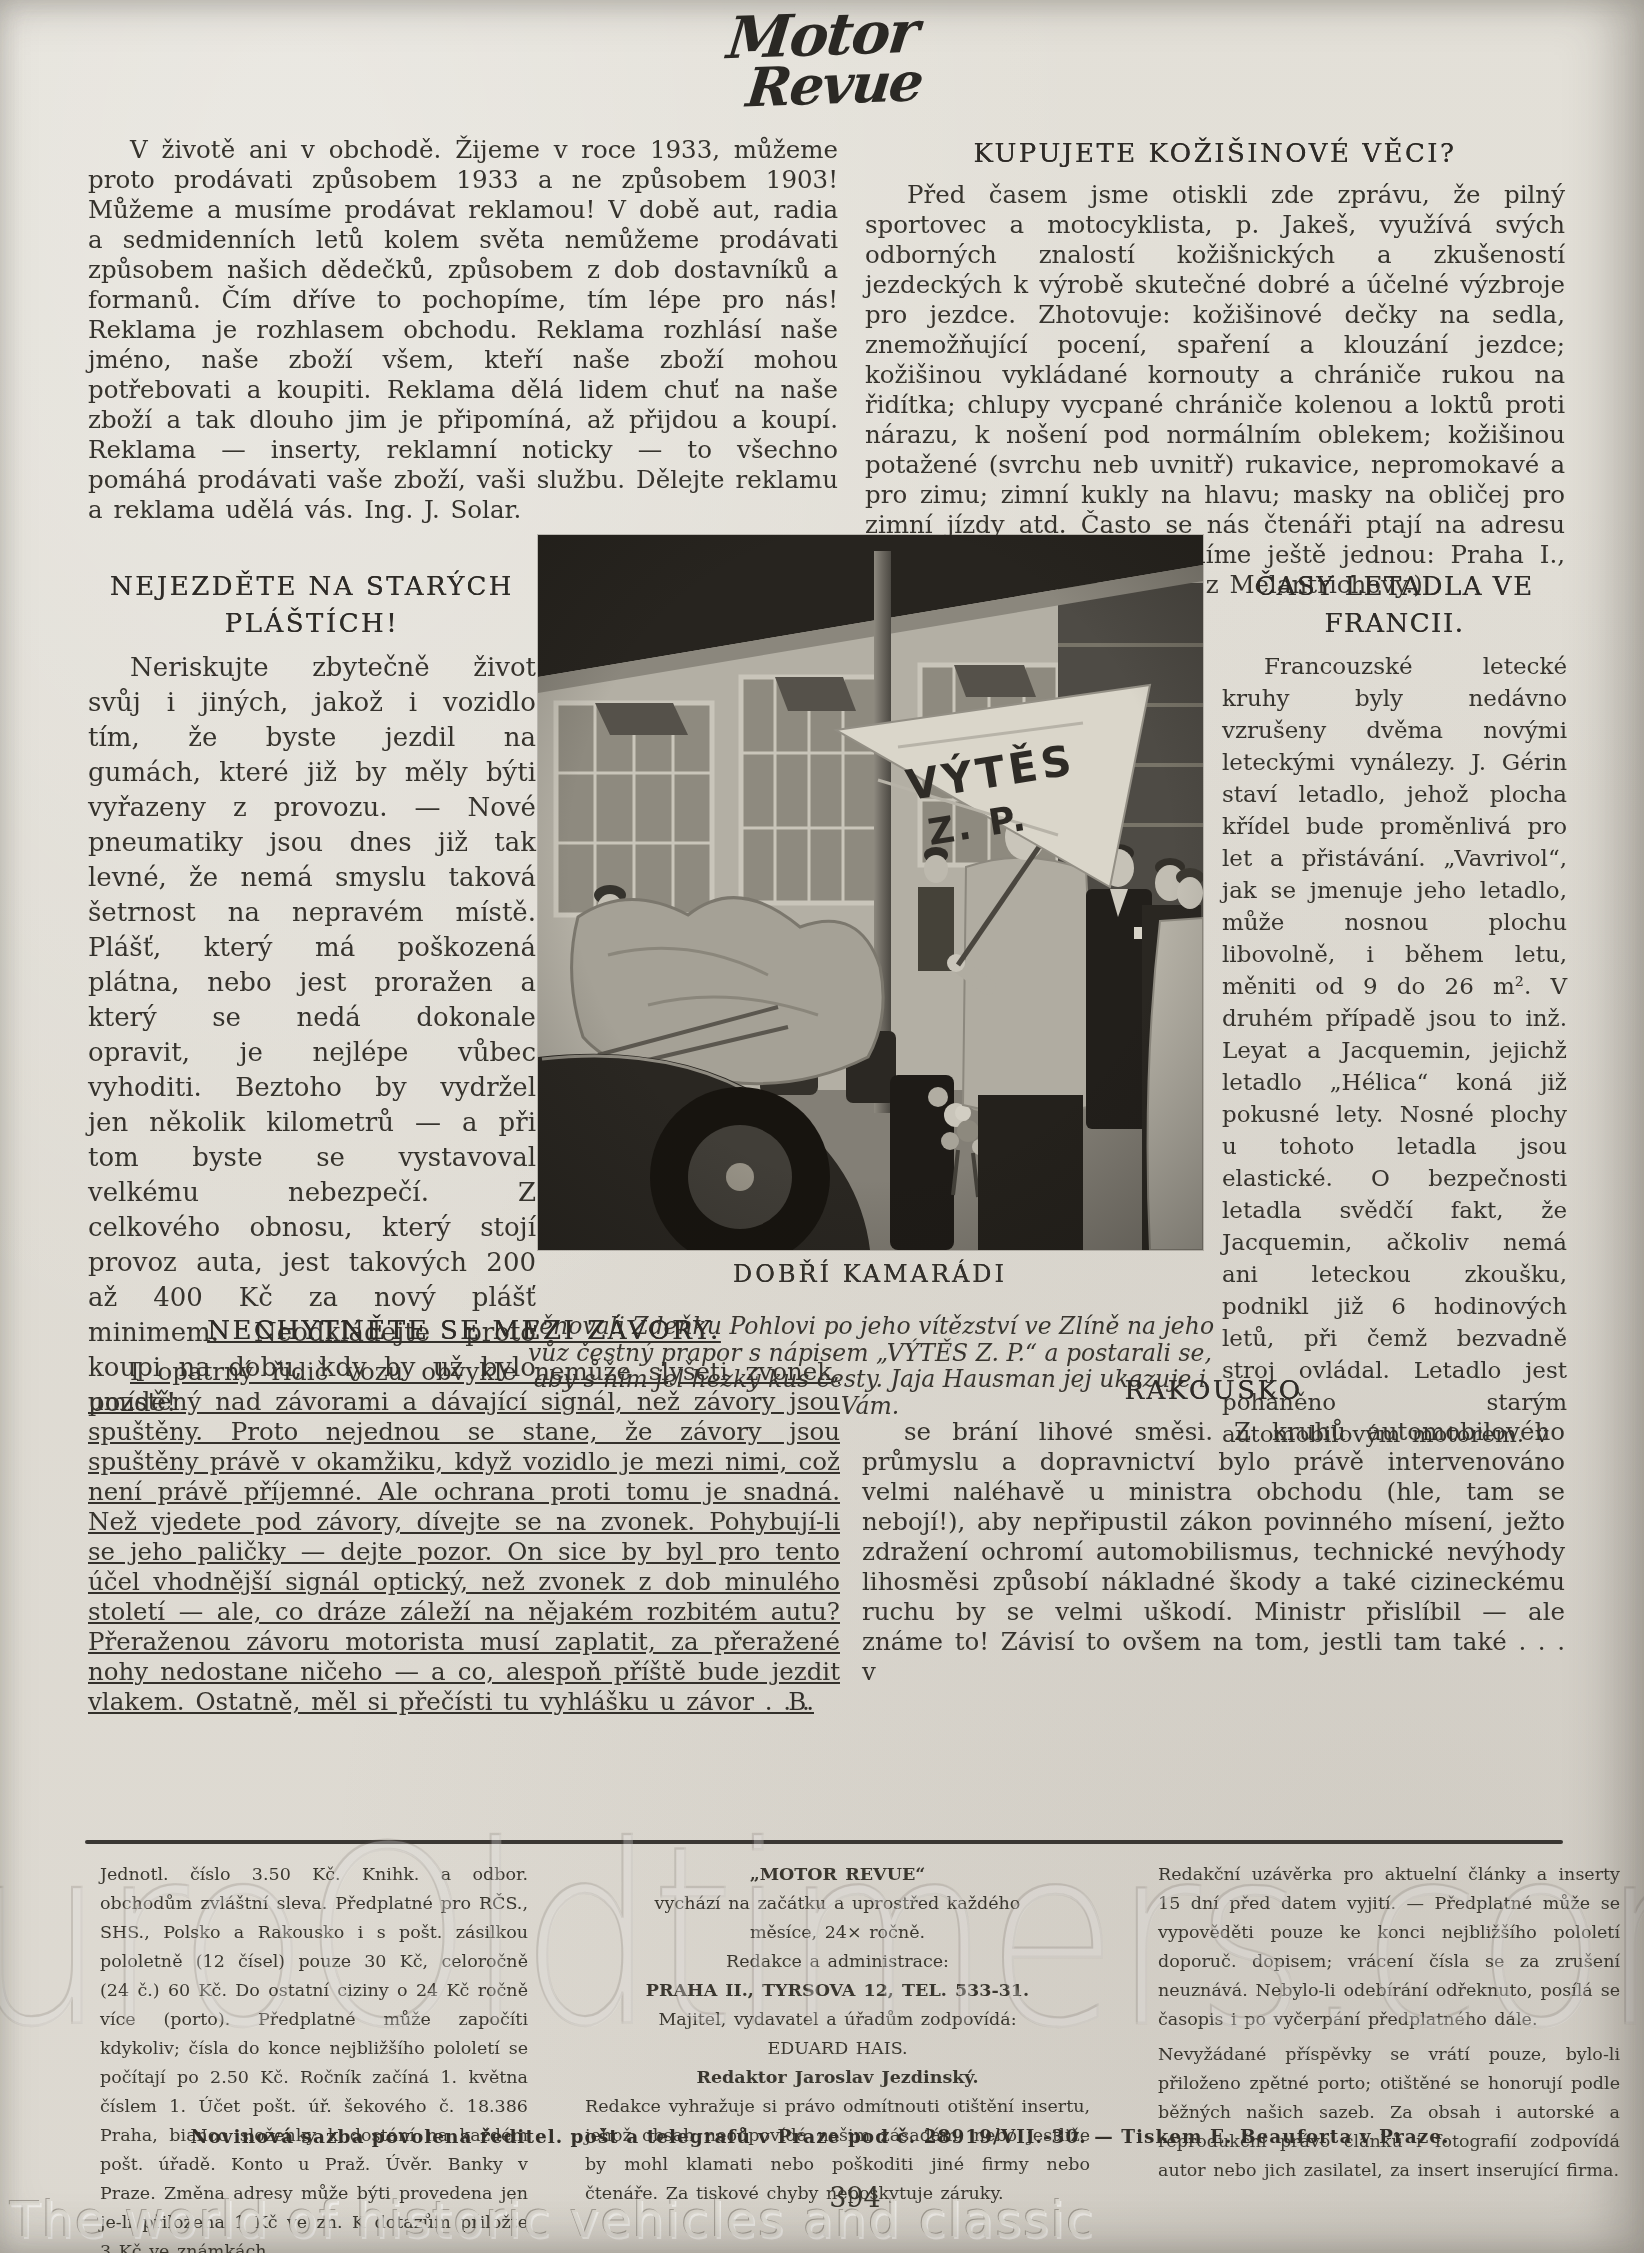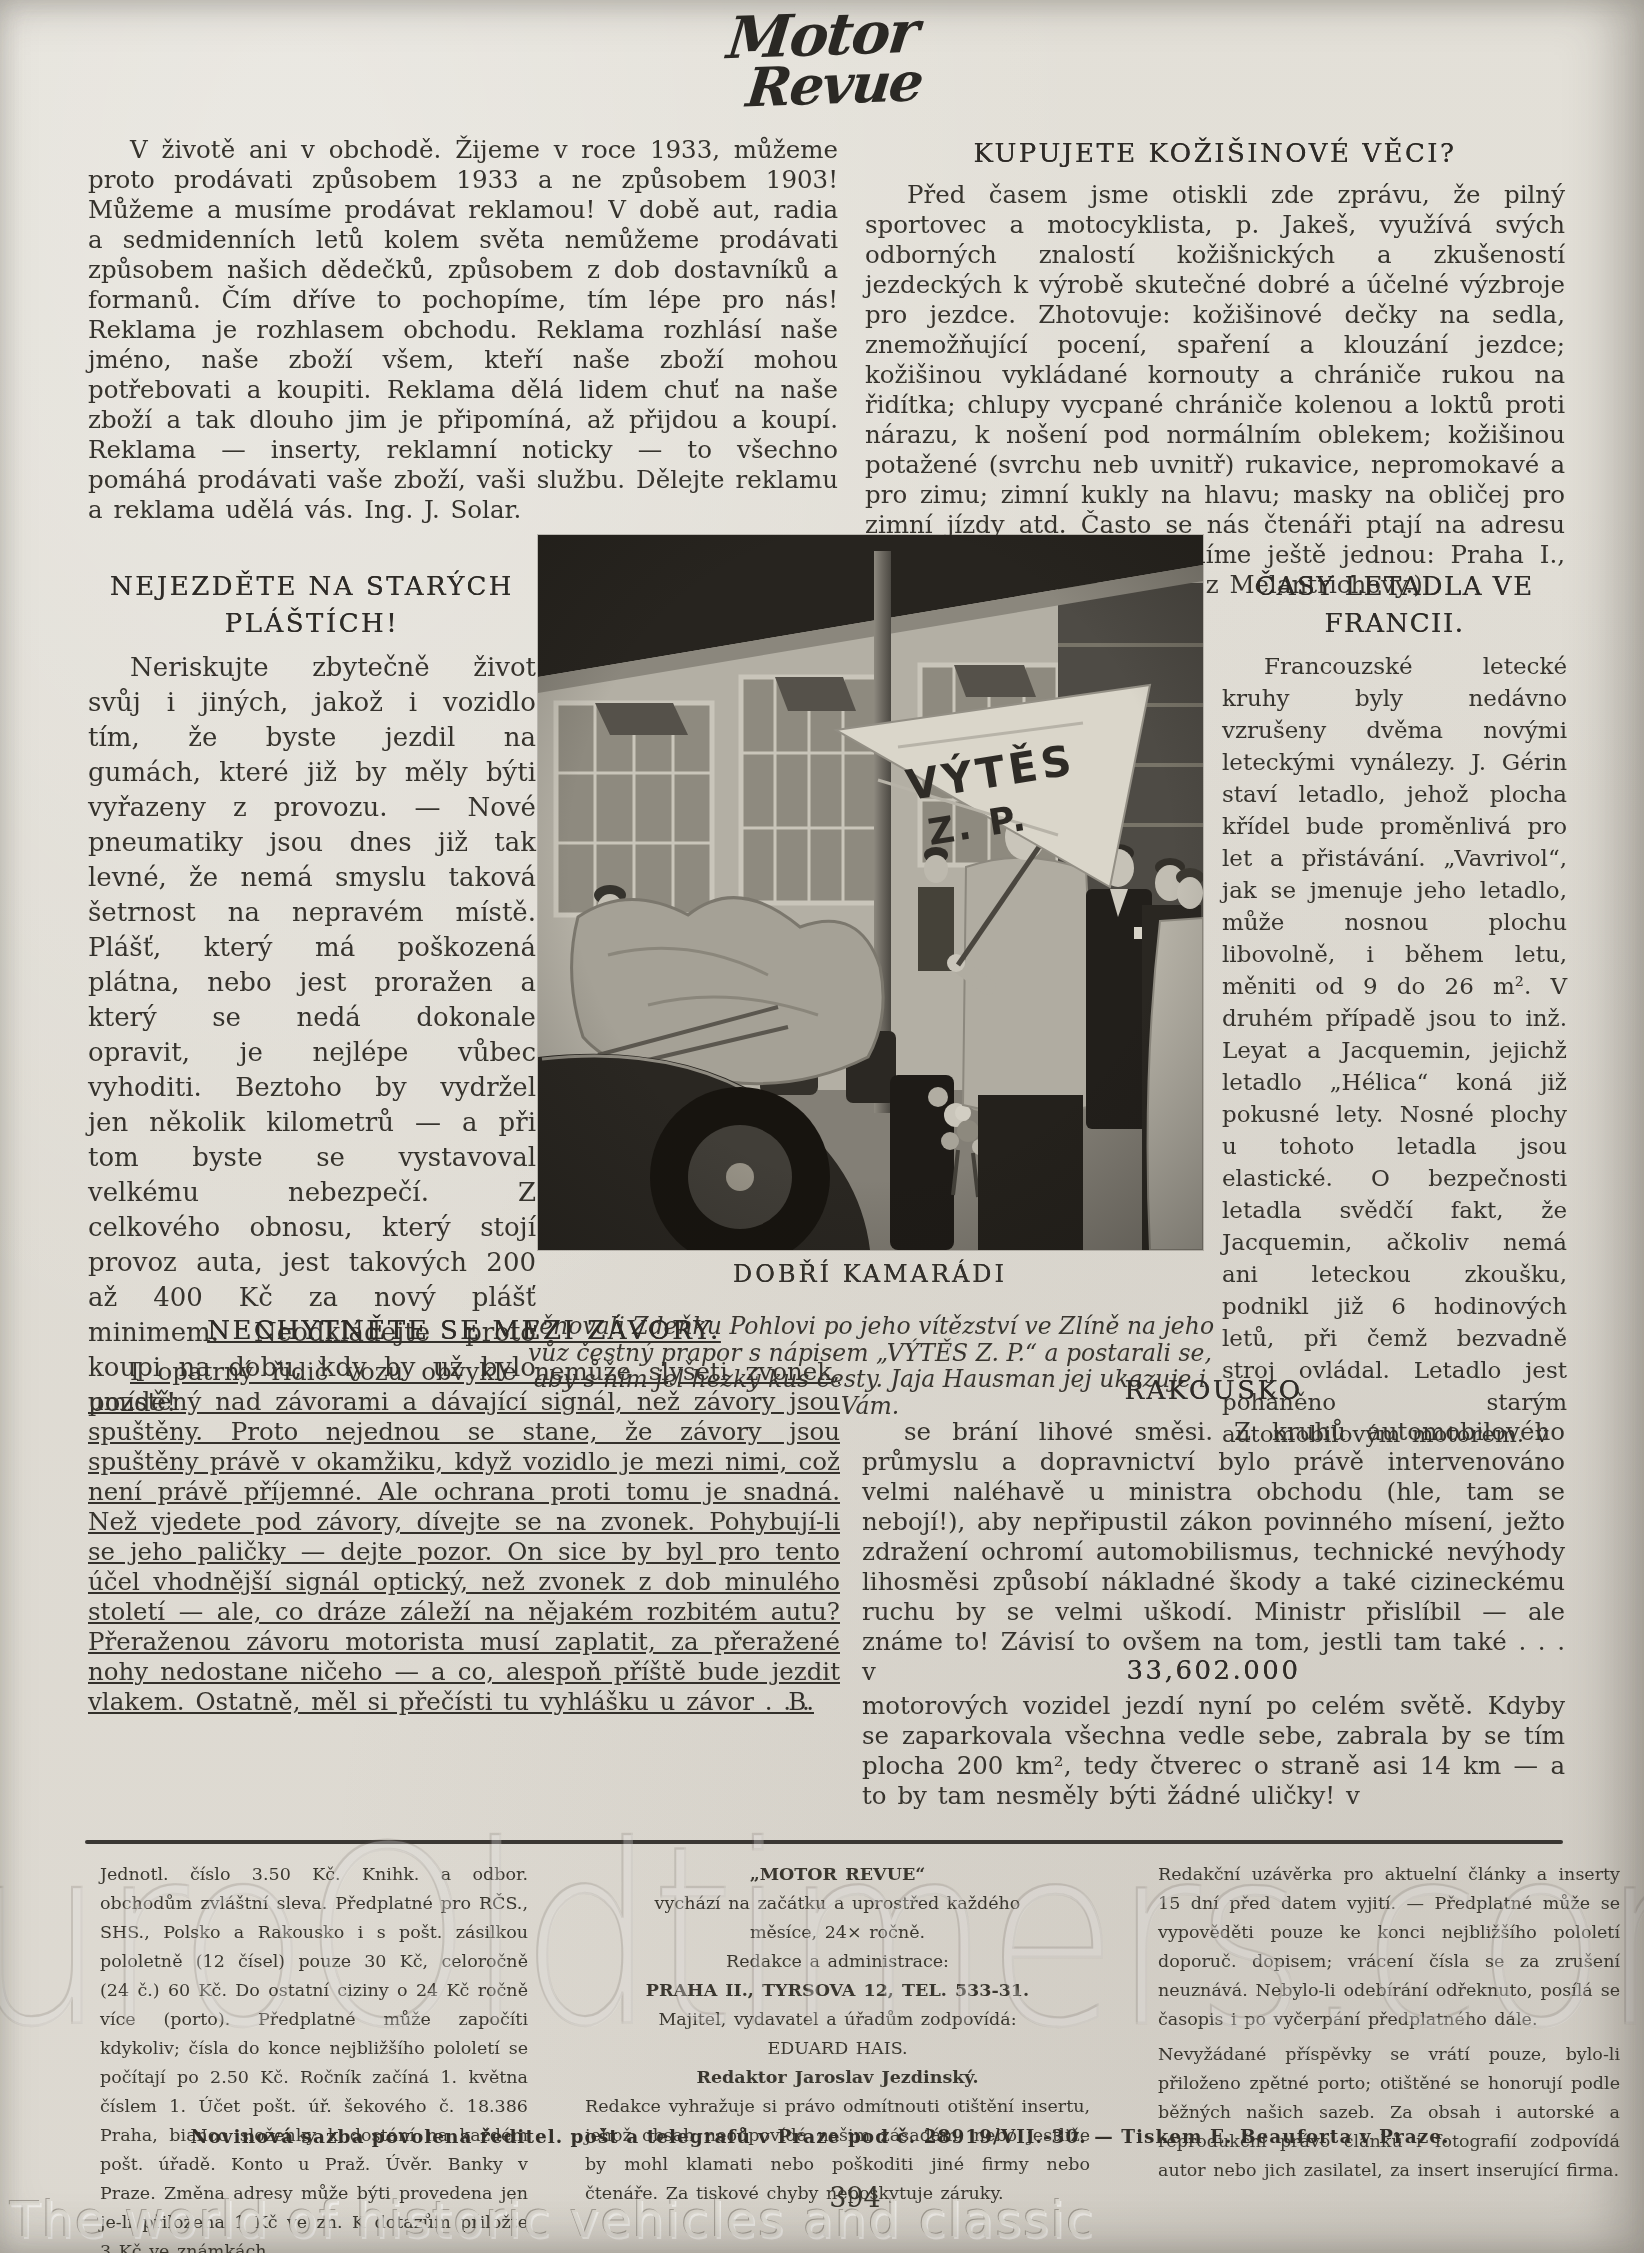--- a/index.html
+++ b/index.html
@@ -231,24 +231,20 @@
   <div class="abs" style="left:88px;top:1312px;width:752px;text-decoration:underline;">
     <div class="art-title">NECHYTNĚTE SE MEZI ZÁVORY.</div>
     <div class="art-body">I opatrný řidič vozu obvykle nemůže slyšeti zvonek, umístěný nad závorami a dávající signál, než závory jsou spuštěny. Proto nejednou se stane, že závory jsou spuštěny právě v okamžiku, když vozidlo je mezi nimi, což není právě příjemné. Ale ochrana proti tomu je snadná. Než vjedete pod závory, dívejte se na zvonek. Pohybují-li se jeho paličky — dejte pozor. On sice by byl pro tento účel vhodnější signál optický, než zvonek z dob minulého století — ale, co dráze záleží na nějakém rozbitém autu? Přeraženou závoru motorista musí zaplatit, za přeražené nohy nedostane ničeho — a co, alespoň příště bude jezdit vlakem. Ostatně, měl si přečísti tu vyhlášku u závor . . .</div>
     <div class="sig-line">B.</div>
   </div>
 
   <div class="abs" style="left:862px;top:1372px;width:703px;">
     <div class="art-title">RAKOUSKO</div>
     <div class="art-body">se brání lihové směsi. Z kruhů automobilového průmyslu a dopravnictví bylo právě intervenováno velmi naléhavě u ministra obchodu (hle, tam se nebojí!), aby nepřipustil zákon povinného mísení, ježto zdražení ochromí automobilismus, technické nevýhody lihosměsi způsobí nákladné škody a také cizineckému ruchu by se velmi uškodí. Ministr přislíbil — ale známe to! Závisí to ovšem na tom, jestli tam také . . .  v</div>
   </div>
-  <div class="abs" style="left:862px;top:1652px;width:703px;">
-    <div class="art-title" style="margin-bottom:2px;">33,602.000</div>
-    <div class="art-body" style="text-indent:0;">motorových vozidel jezdí nyní po celém světě. Kdyby se zaparkovala všechna vedle sebe, zabrala by se tím plocha 200 km², tedy čtverec o straně asi 14 km — a to by tam nesměly býti žádné uličky!  v</div>
-  </div>
 
   <div class="abs rule"></div>
 
   <div class="abs ft" style="left:100px;top:1860px;width:428px;">Jednotl. číslo 3.50 Kč. Knihk. a odbor. obchodům zvláštní sleva. Předplatné pro RČS., SHS., Polsko a Rakousko i s pošt. zásilkou pololetně (12 čísel) pouze 30 Kč, celoročně (24 č.) 60 Kč. Do ostatní ciziny o 24 Kč ročně více (porto). Předplatné může započíti kdykoliv; čísla do konce nejbližšího pololetí se počítají po 2.50 Kč. Ročník začíná 1. května číslem 1. Účet pošt. úř. šekového č. 18.386 Praha, bianco složenky k dostání na každém pošt. úřadě. Konto u Praž. Úvěr. Banky v Praze. Změna adresy může býti provedena jen je-li přiložena 1 Kč ve zn. K dotazům přiložte 3 Kč ve známkách.</div>
 
   <div class="abs ft" style="left:585px;top:1860px;width:505px;">
     <div class="c b">„MOTOR REVUE“</div>
     <div class="c">vychází na začátku a uprostřed každého</div>
     <div class="c">měsíce, 24× ročně.</div>
     <div class="c">Redakce a administrace:</div>

